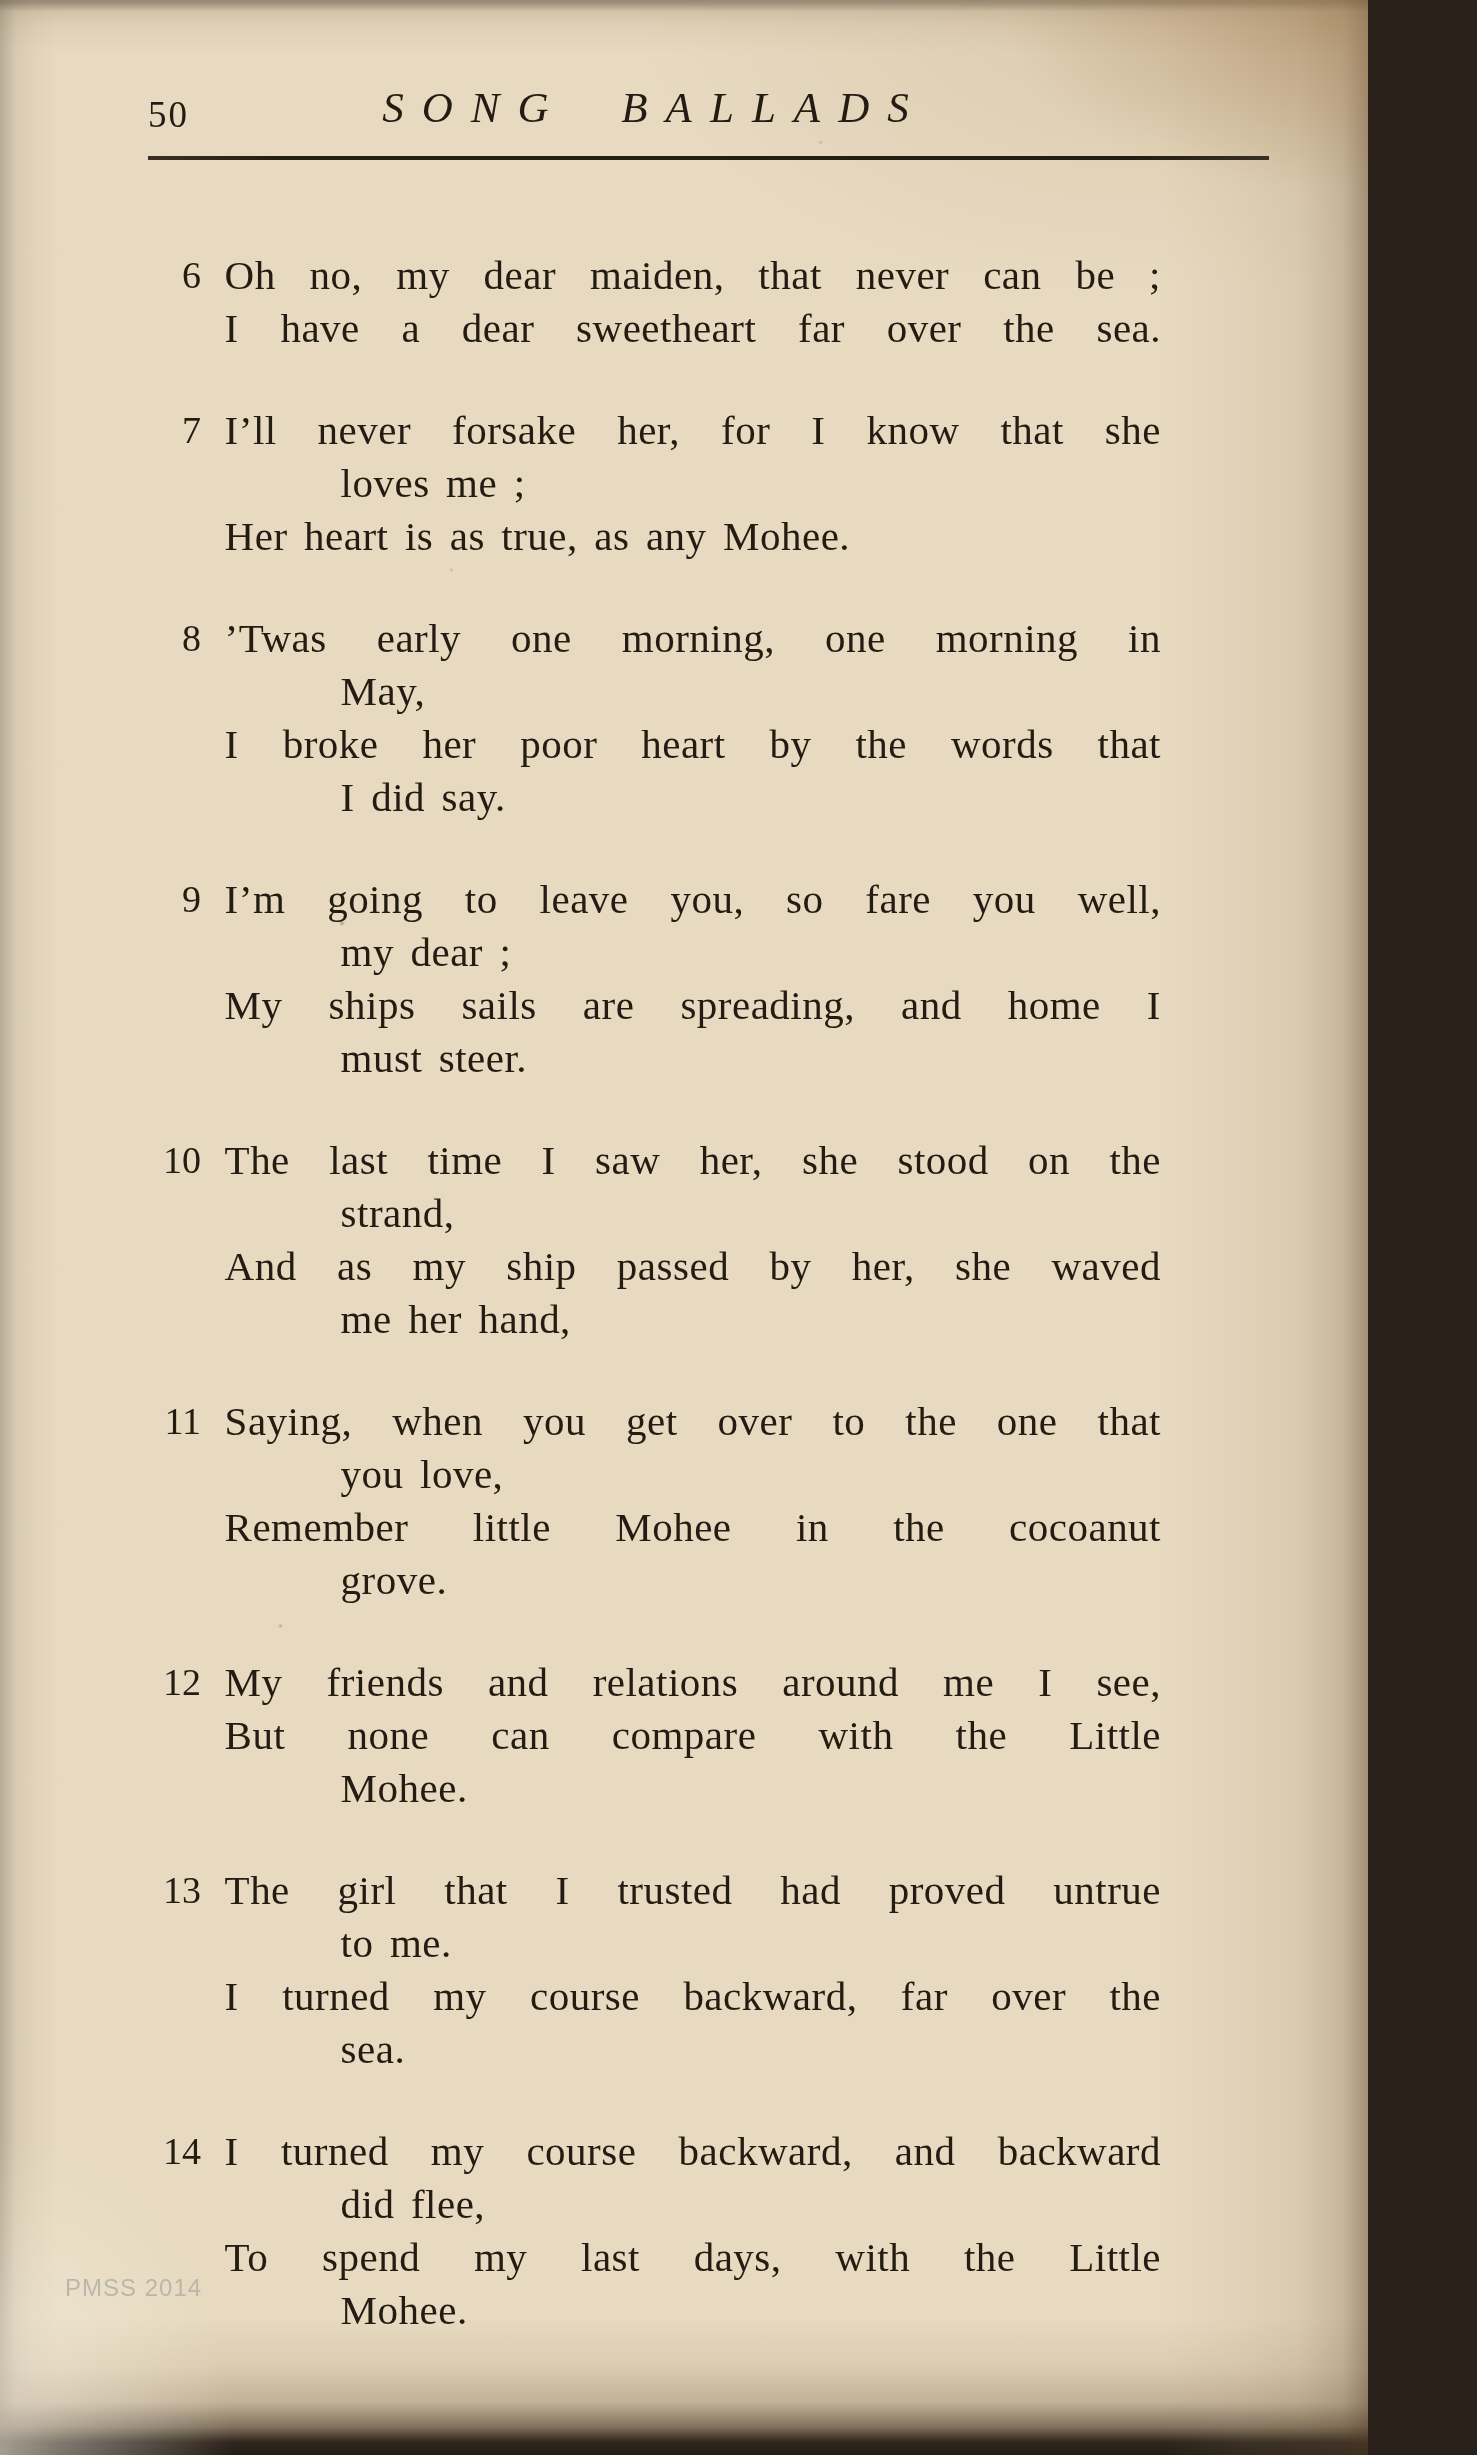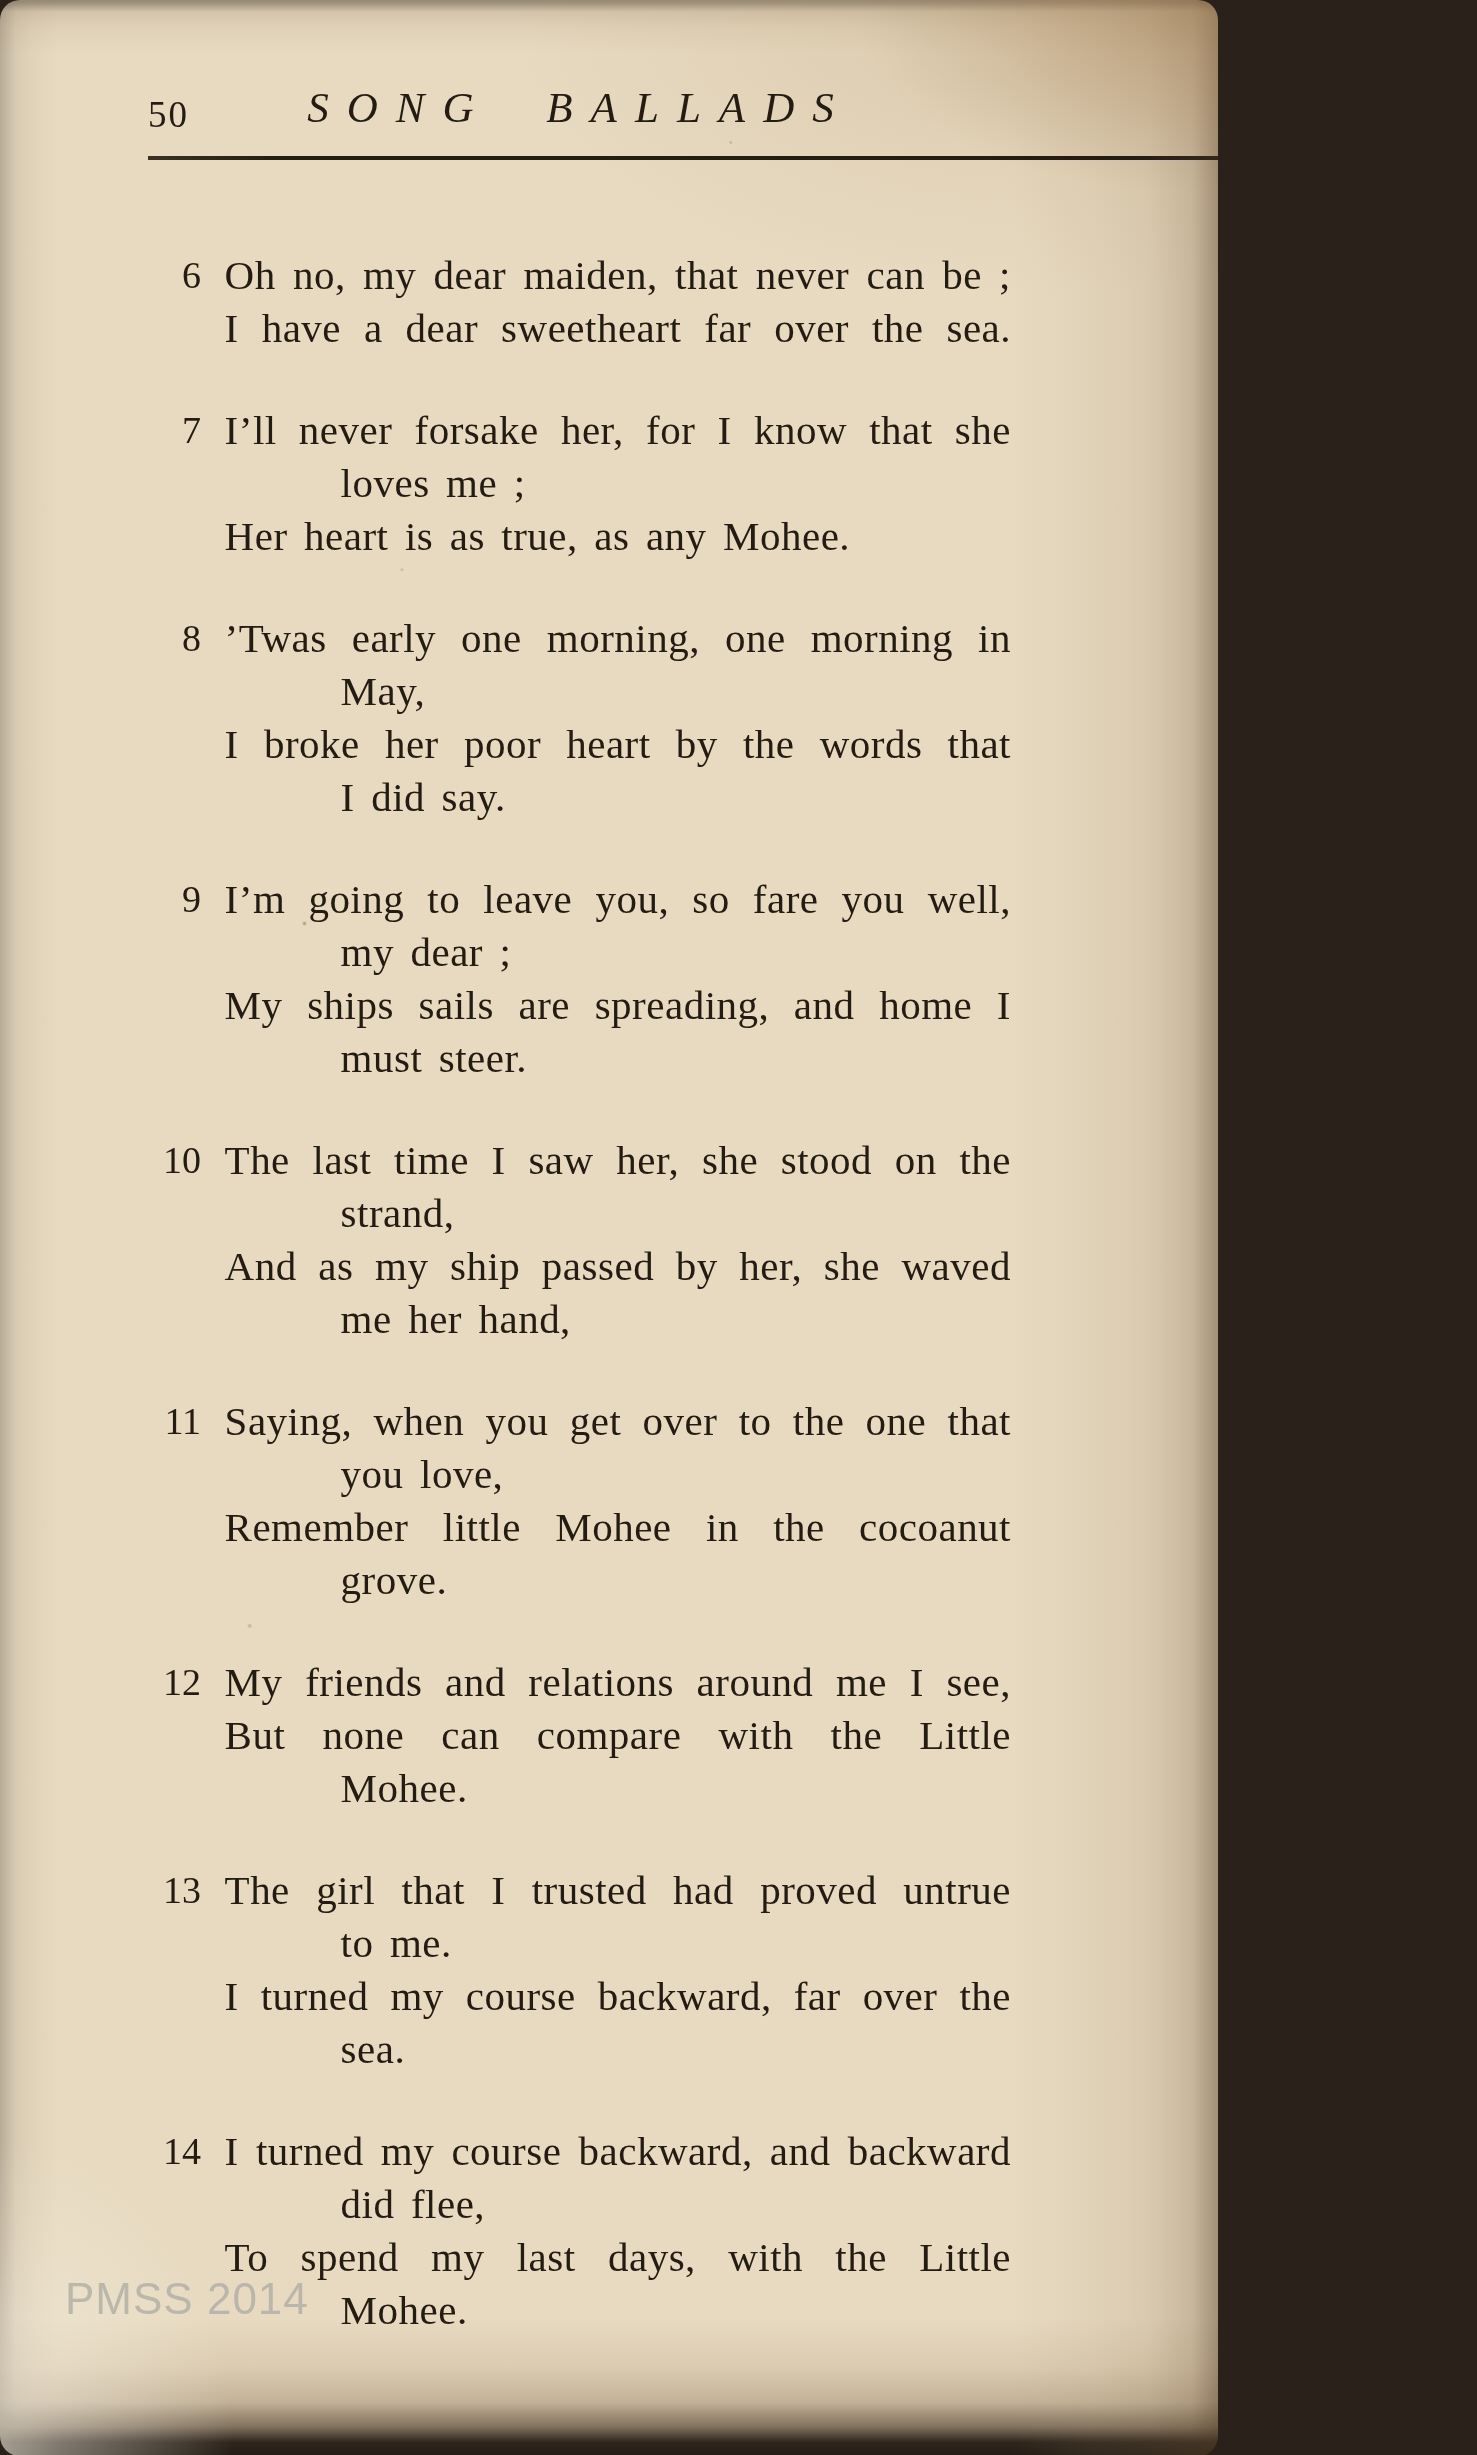--- a/index.html
+++ b/index.html
@@ -3,34 +3,33 @@
 <meta charset="utf-8">
 <style>
   html, body { margin: 0; padding: 0; }
   body {
     width: 1478px; height: 2456px;
     background: #2a211a;
     font-family: "Liberation Serif", "DejaVu Serif", serif;
   }
   .page {
     position: relative;
-    width: 1218px; height: 2456px;
+    width: 1368px; height: 2456px;
     overflow: hidden;
     color: #241c12;
     background-color: #e7dac1;
     background-image:
       radial-gradient(ellipse 493px 256px at 97% 1%, rgba(151,112,68,0.38), transparent 65%),
       radial-gradient(ellipse 887px 493px at 85% 0%, rgba(172,138,96,0.20), transparent 60%),
       radial-gradient(ellipse 335px 453px at 0% 100%, rgba(248,243,230,0.55), transparent 70%),
       linear-gradient(90deg, rgba(108,96,82,0.38), rgba(130,115,95,0.15) 15.8px, rgba(150,133,108,0.08) 33px, transparent 59px),
       linear-gradient(270deg, rgba(92,68,44,0.50), rgba(118,90,60,0.28) 25.6px, rgba(146,118,84,0.16) 69px, rgba(170,145,110,0.10) 128px, transparent 207px),
       linear-gradient(0deg, rgba(26,18,11,0.95) 0px, rgba(26,18,11,0.90) 13.8px, rgba(64,47,30,0.60) 29.6px, rgba(110,85,58,0.30) 54px, rgba(150,122,88,0.15) 89px, transparent 138px),
       linear-gradient(180deg, rgba(70,56,40,0.50) 0px, rgba(70,56,40,0.45) 3px, rgba(130,108,80,0.20) 11.8px, rgba(160,135,100,0.10) 27.6px, transparent 54px),
       radial-gradient(130% 105% at 48% 45%, transparent 72%, rgba(125,104,76,0.14) 100%);
-    border-radius: 20px;
   }
   
   .page::before {
     content: ""; position: absolute; inset: 0; pointer-events: none;
     background-image:
       radial-gradient(circle 3.9px at 25% 37.6%, rgba(90,66,42,0.45), transparent 70%),
       radial-gradient(circle 3px at 47% 13.6%, rgba(90,66,42,0.35), transparent 70%),
       radial-gradient(circle 3.9px at 20.5% 66.2%, rgba(90,66,42,0.30), transparent 70%),
       radial-gradient(circle 3px at 60% 5.8%, rgba(90,66,42,0.30), transparent 70%),
       radial-gradient(circle 3px at 33% 23.2%, rgba(90,66,42,0.28), transparent 70%),
@@ -77,21 +76,21 @@
   .line.justify {
     white-space: normal;
     text-align: justify;
     text-align-last: justify;
   }
   .line.indent { padding-left: 116px; }
 
   .watermark {
     position: absolute; left: 65px; top: 2274px;
     font-family: "Liberation Sans", "DejaVu Sans", sans-serif;
-    font-size: 44px; letter-spacing: 1px;
+    font-size: 24px; letter-spacing: 1px;
     color: rgba(184,180,170,0.95);
   }
 </style>
 </head>
 <body>
 
 <div class="page">
 
   <header class="page-header">
     <span class="page-number">50</span>

